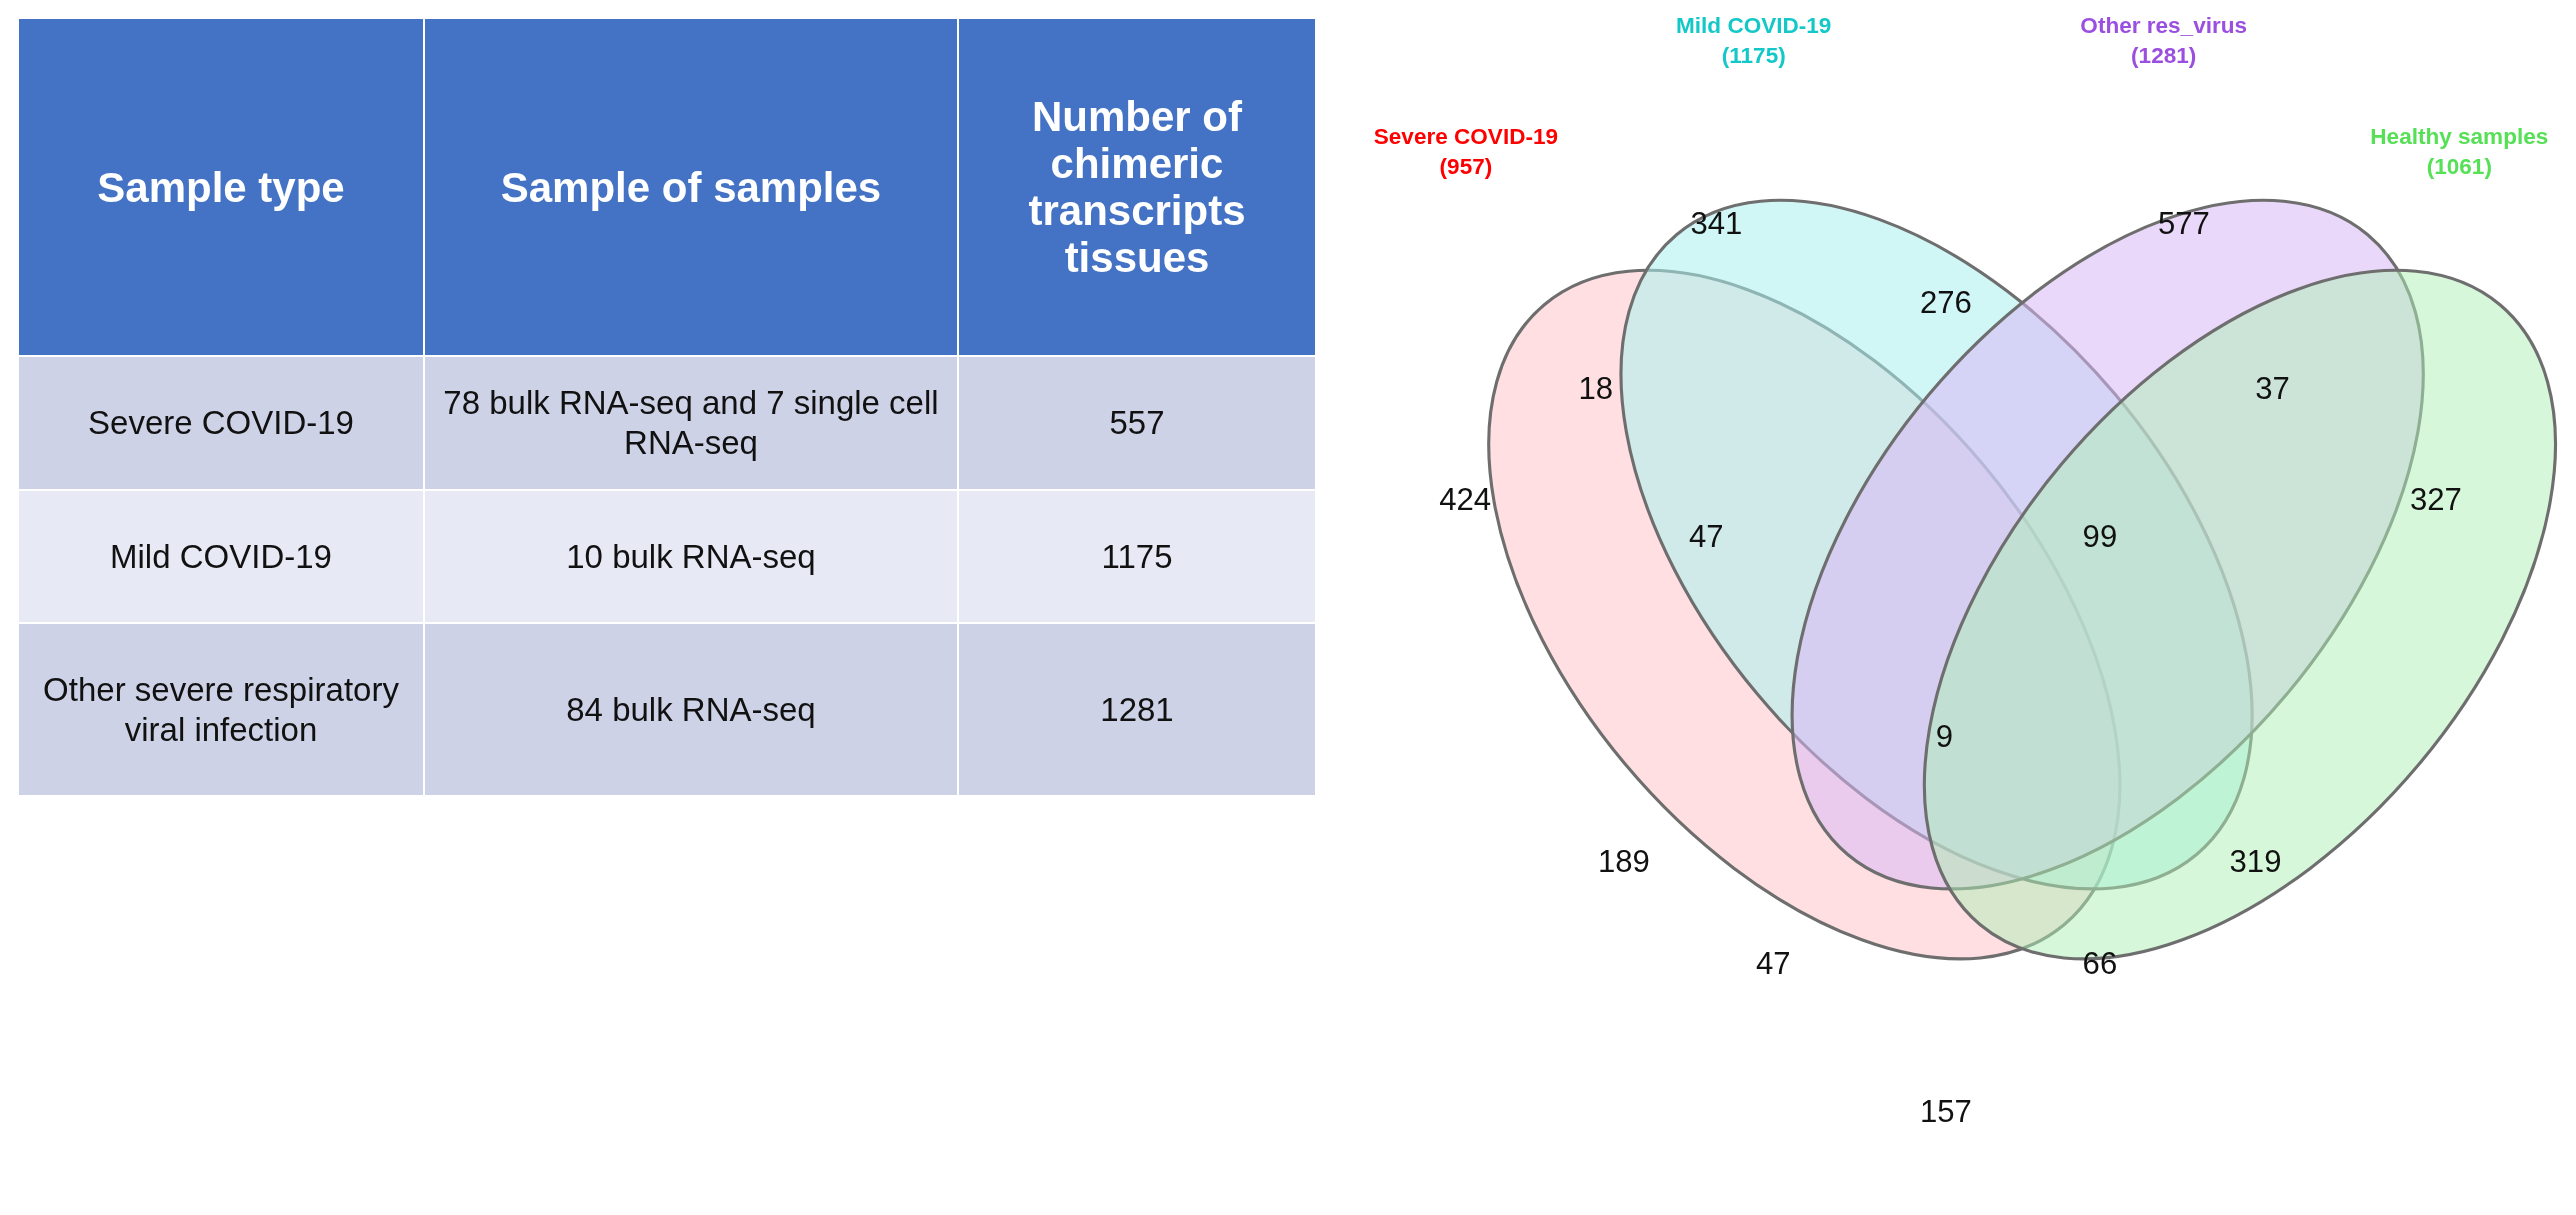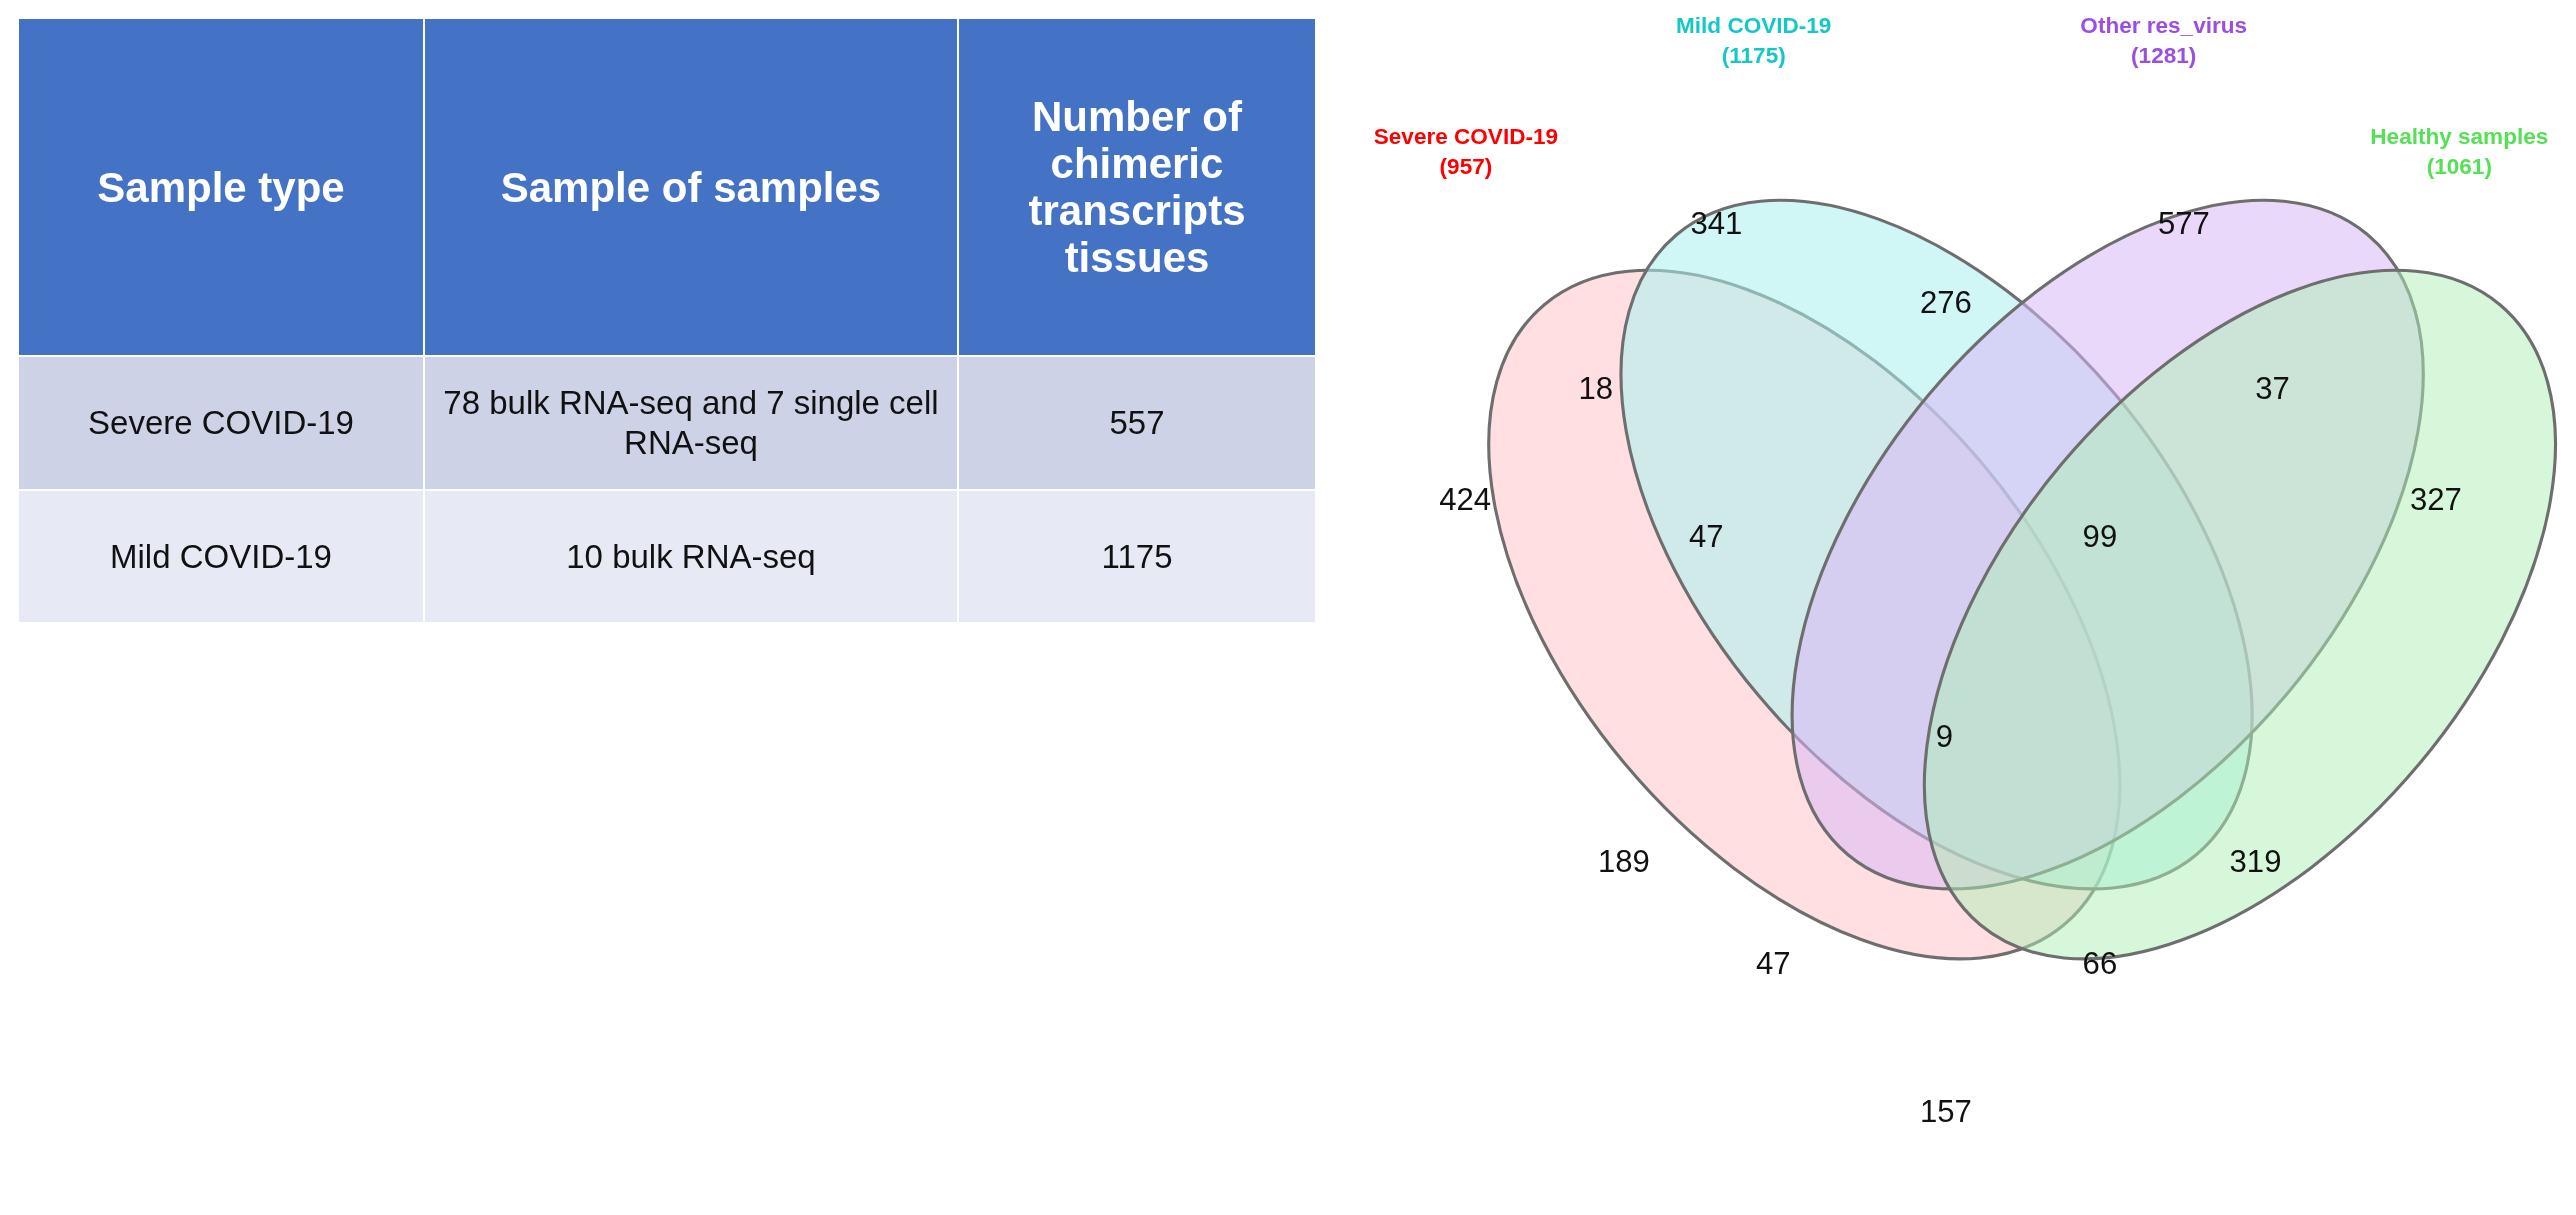--- a/index.html
+++ b/index.html
@@ -82,20 +82,25 @@
         <tr class="odd r1">
           <td>Severe COVID-19</td>
           <td>78 bulk RNA-seq and 7 single cell RNA-seq</td>
           <td>557</td>
         </tr>
         <tr class="even r2">
           <td>Mild COVID-19</td>
           <td>10 bulk RNA-seq</td>
           <td>1175</td>
         </tr>
+        <tr class="odd r3">
+          <td>Other severe respiratory viral infection</td>
+          <td>84 bulk RNA-seq</td>
+          <td>1281</td>
+        </tr>
       </tbody>
     </table>
   </div>
 
   <div id="venn-panel">
     <svg id="venn-svg" viewBox="0 0 1612 1563" xmlns="http://www.w3.org/2000/svg">
 
       <g>
         <ellipse cx="620" cy="790" rx="300" ry="520" transform="rotate(-40 620 790)" fill="#FFCCD0" fill-opacity="0.62" stroke="#6E6E6E" stroke-width="4"></ellipse>
         <ellipse cx="790" cy="700" rx="300" ry="520" transform="rotate(-40 790 700)" fill="#A9F0EE" fill-opacity="0.55" stroke="#6E6E6E" stroke-width="4"></ellipse>

